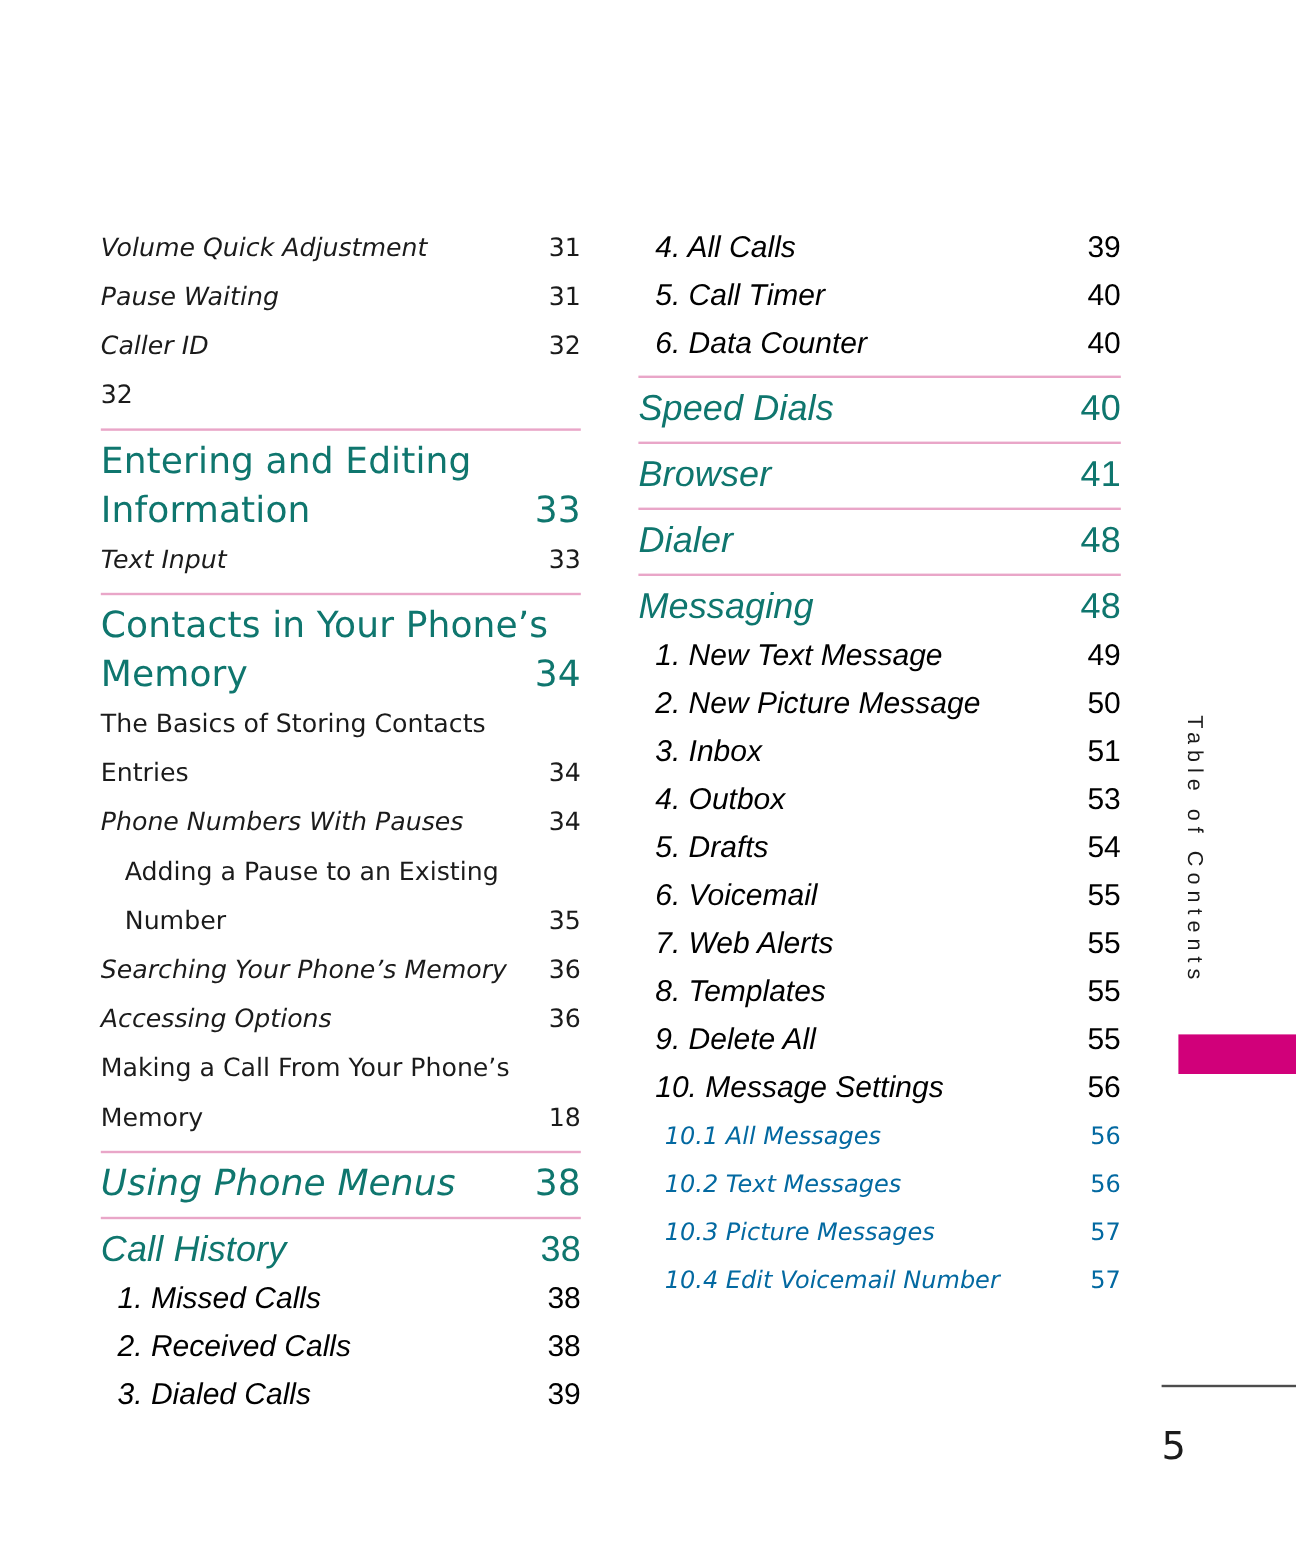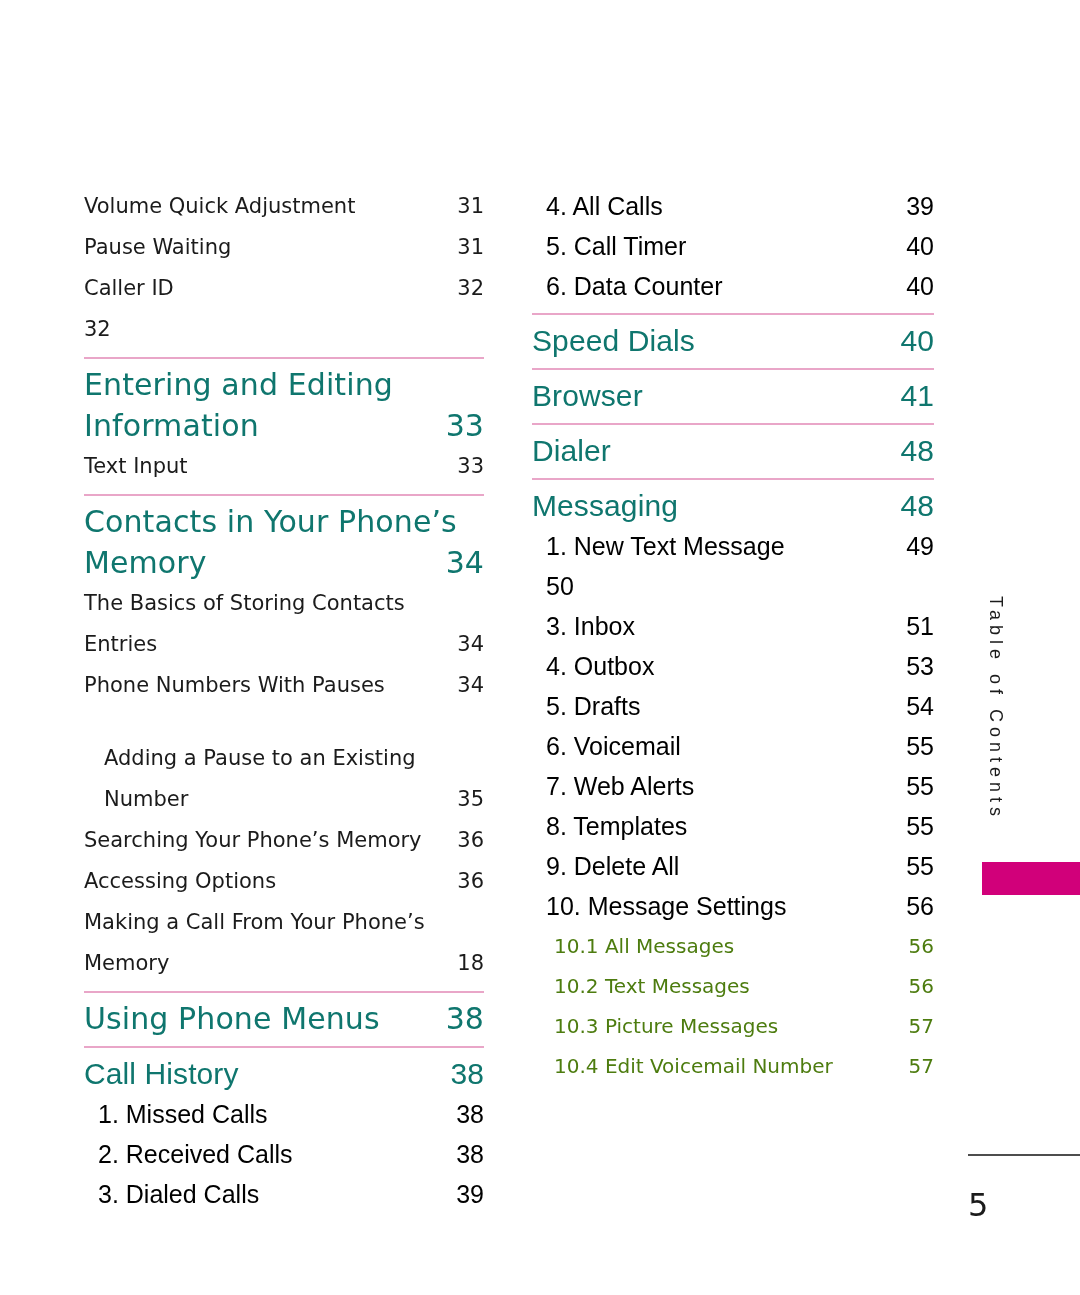--- a/index.html
+++ b/index.html
@@ -31,21 +31,21 @@
   .col-left  { left: 84px;  width: 400px; }
   .col-right { left: 532px; width: 402px; }
 
   
   .row {
     display: flex;
     align-items: baseline;
     justify-content: space-between;
     white-space: nowrap;
   }
-  .row .label { flex: 0 1 auto; }
+  .row .label { flex: 0 1 auto; font-style: italic; }
   .row .pg    { flex: 0 0 auto; text-align: right; }
 
   
   .h1 {
     color: #0f766e;
     font-size: 30px;
     line-height: 41px;
     font-weight: normal;
     letter-spacing: 0.1px;
   }
@@ -59,37 +59,37 @@
     line-height: 41px;
   }
 
   
   .l2 {
     font-family: "DejaVu Sans", sans-serif;
     font-size: 21px;
     line-height: 41px;
     color: #1b1b1b;
   }
-  .l2.indent { margin-left: 20px; margin-top: 32px; }
+  .l2.indent { margin-left: 20px; }
 
   
   .l2g {
     font-family: "Liberation Sans", sans-serif;
     font-size: 25px;
     line-height: 40px;
     color: #000000;
     margin-left: 14px;
   }
 
   
   .l3 {
     font-family: "DejaVu Sans", sans-serif;
     font-size: 20px;
     line-height: 40px;
-    color: #4d7c0f;
+    color: #0369a1;
     margin-left: 22px;
   }
 
   
   .wrap2 .cont {
     display: flex;
     align-items: baseline;
     justify-content: space-between;
     text-align: right;
   }
@@ -291,20 +291,21 @@
       </div>
       <div class="row h1 grot">
         <span class="label">Messaging</span>
         <span class="pg">48</span>
       </div>
       <div class="row l2g">
         <span class="label">1. New Text Message</span>
         <span class="pg">49</span>
       </div>
       <div class="row l2g">
+        <span class="label">2.  New Picture Message</span>
         <span class="pg">50</span>
       </div>
       <div class="row l2g">
         <span class="label">3. Inbox</span>
         <span class="pg">51</span>
       </div>
       <div class="row l2g">
         <span class="label">4. Outbox</span>
         <span class="pg">53</span>
       </div>

